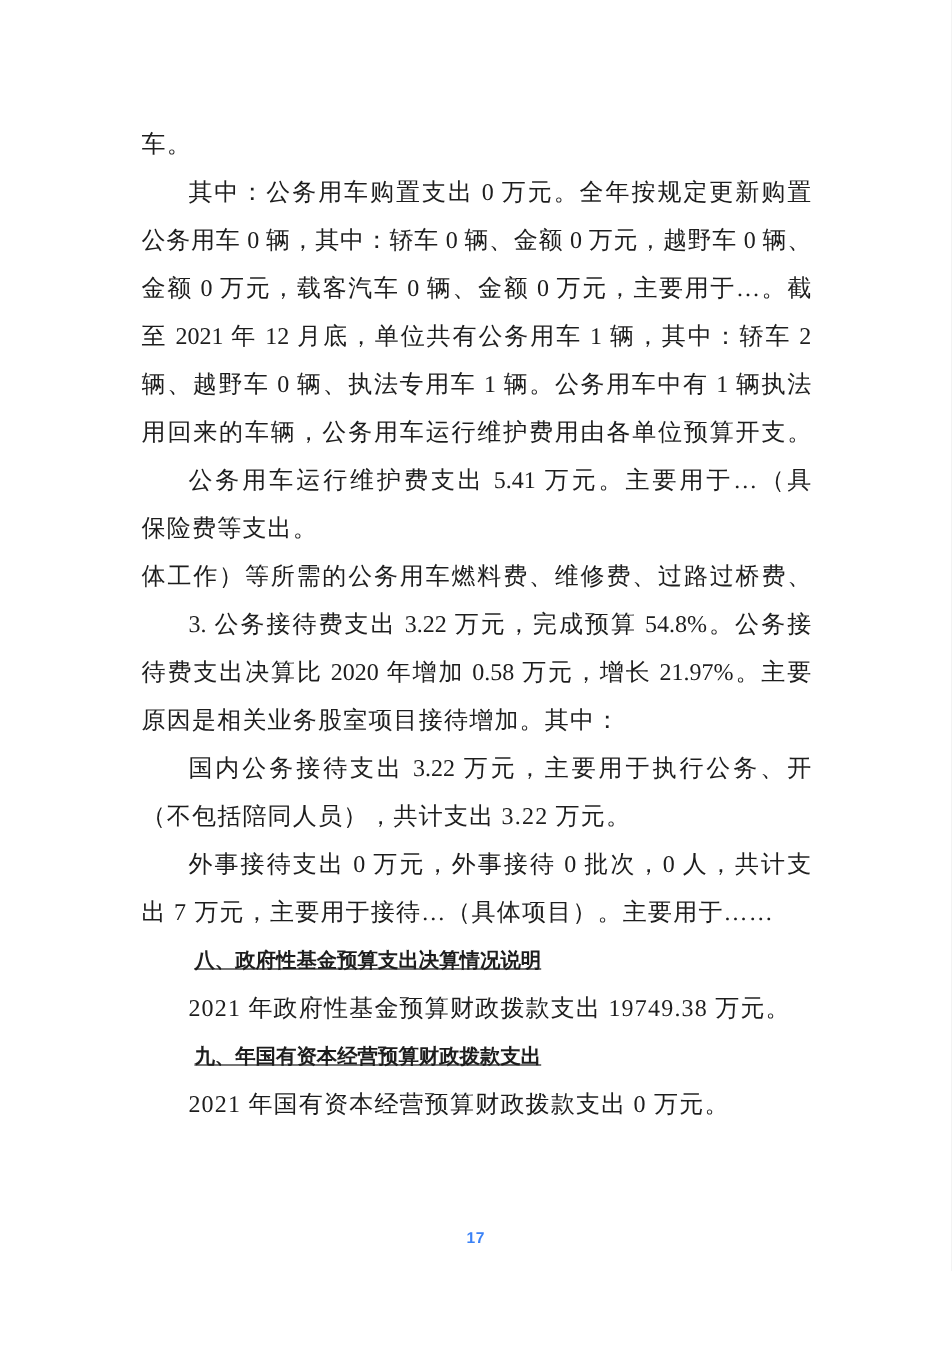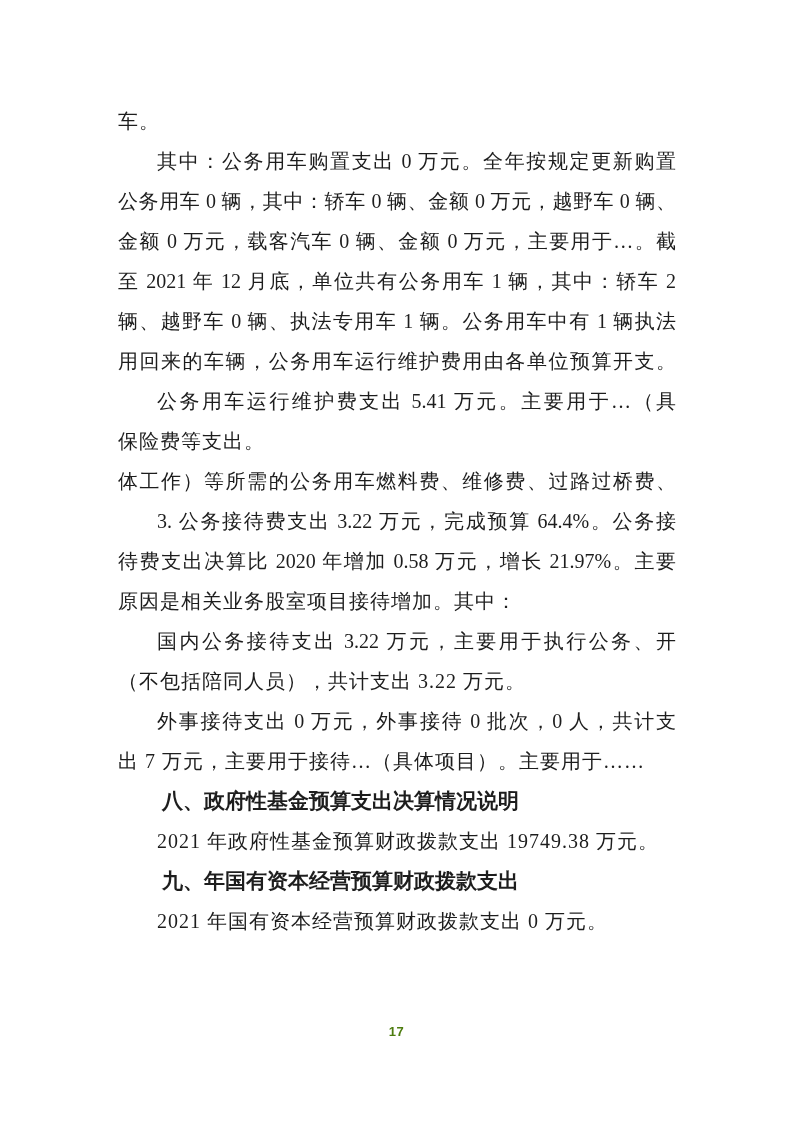--- a/index.html
+++ b/index.html
@@ -36,36 +36,37 @@
   .line.jl {
     white-space: normal;
     letter-spacing: 0;
     text-align: justify;
     text-align-last: justify;
   }
   .line.ind { padding-left: 39px; }
   .line.hd {
     font-family: "Liberation Sans", "DejaVu Sans", sans-serif;
     font-weight: 700;
-    font-size: 21px;
+    font-size: 17px;
     letter-spacing: 0;
+    text-decoration: underline;
   }
   .line.hd.ind { padding-left: 44px; }
   .page-number {
     position: absolute;
     left: 0;
     top: 1022px;
     width: 100%;
     height: 20px;
     line-height: 20px;
     text-align: center;
     font-family: "Liberation Sans", "DejaVu Sans", sans-serif;
     font-size: 13px;
     font-weight: 700;
-    color: #4d7c0f;
+    color: #3b82f6;
     letter-spacing: 0.5px;
   }
 </style>
 </head>
 <body>
 
 <div class="page">
   <div class="doc-body">
       <div class="block">
         <div class="line">车。</div>
@@ -77,21 +78,21 @@
         <div class="line jl">至 2021 年 12 月底，单位共有公务用车 1 辆，其中：轿车 2</div>
         <div class="line jl">辆、越野车 0 辆、执法专用车 1 辆。公务用车中有 1 辆执法</div>
         <div class="line jl">用回来的车辆，公务用车运行维护费用由各单位预算开支。</div>
       </div>
       <div class="block">
         <div class="line ind jl">公务用车运行维护费支出 5.41 万元。主要用于…（具</div>
         <div class="line">保险费等支出。</div>
         <div class="line jl">体工作）等所需的公务用车燃料费、维修费、过路过桥费、</div>
       </div>
       <div class="block">
-        <div class="line ind jl">3. 公务接待费支出 3.22 万元，完成预算 64.4%。公务接</div>
+        <div class="line ind jl">3. 公务接待费支出 3.22 万元，完成预算 54.8%。公务接</div>
         <div class="line jl">待费支出决算比 2020 年增加 0.58 万元，增长 21.97%。主要</div>
         <div class="line">原因是相关业务股室项目接待增加。其中：</div>
       </div>
       <div class="block">
         <div class="line ind jl">国内公务接待支出 3.22 万元，主要用于执行公务、开</div>
         <div class="line">（不包括陪同人员），共计支出 3.22 万元。</div>
       </div>
       <div class="block">
         <div class="line ind jl">外事接待支出 0 万元，外事接待 0 批次，0 人，共计支</div>
         <div class="line">出 7 万元，主要用于接待…（具体项目）。主要用于……</div>

